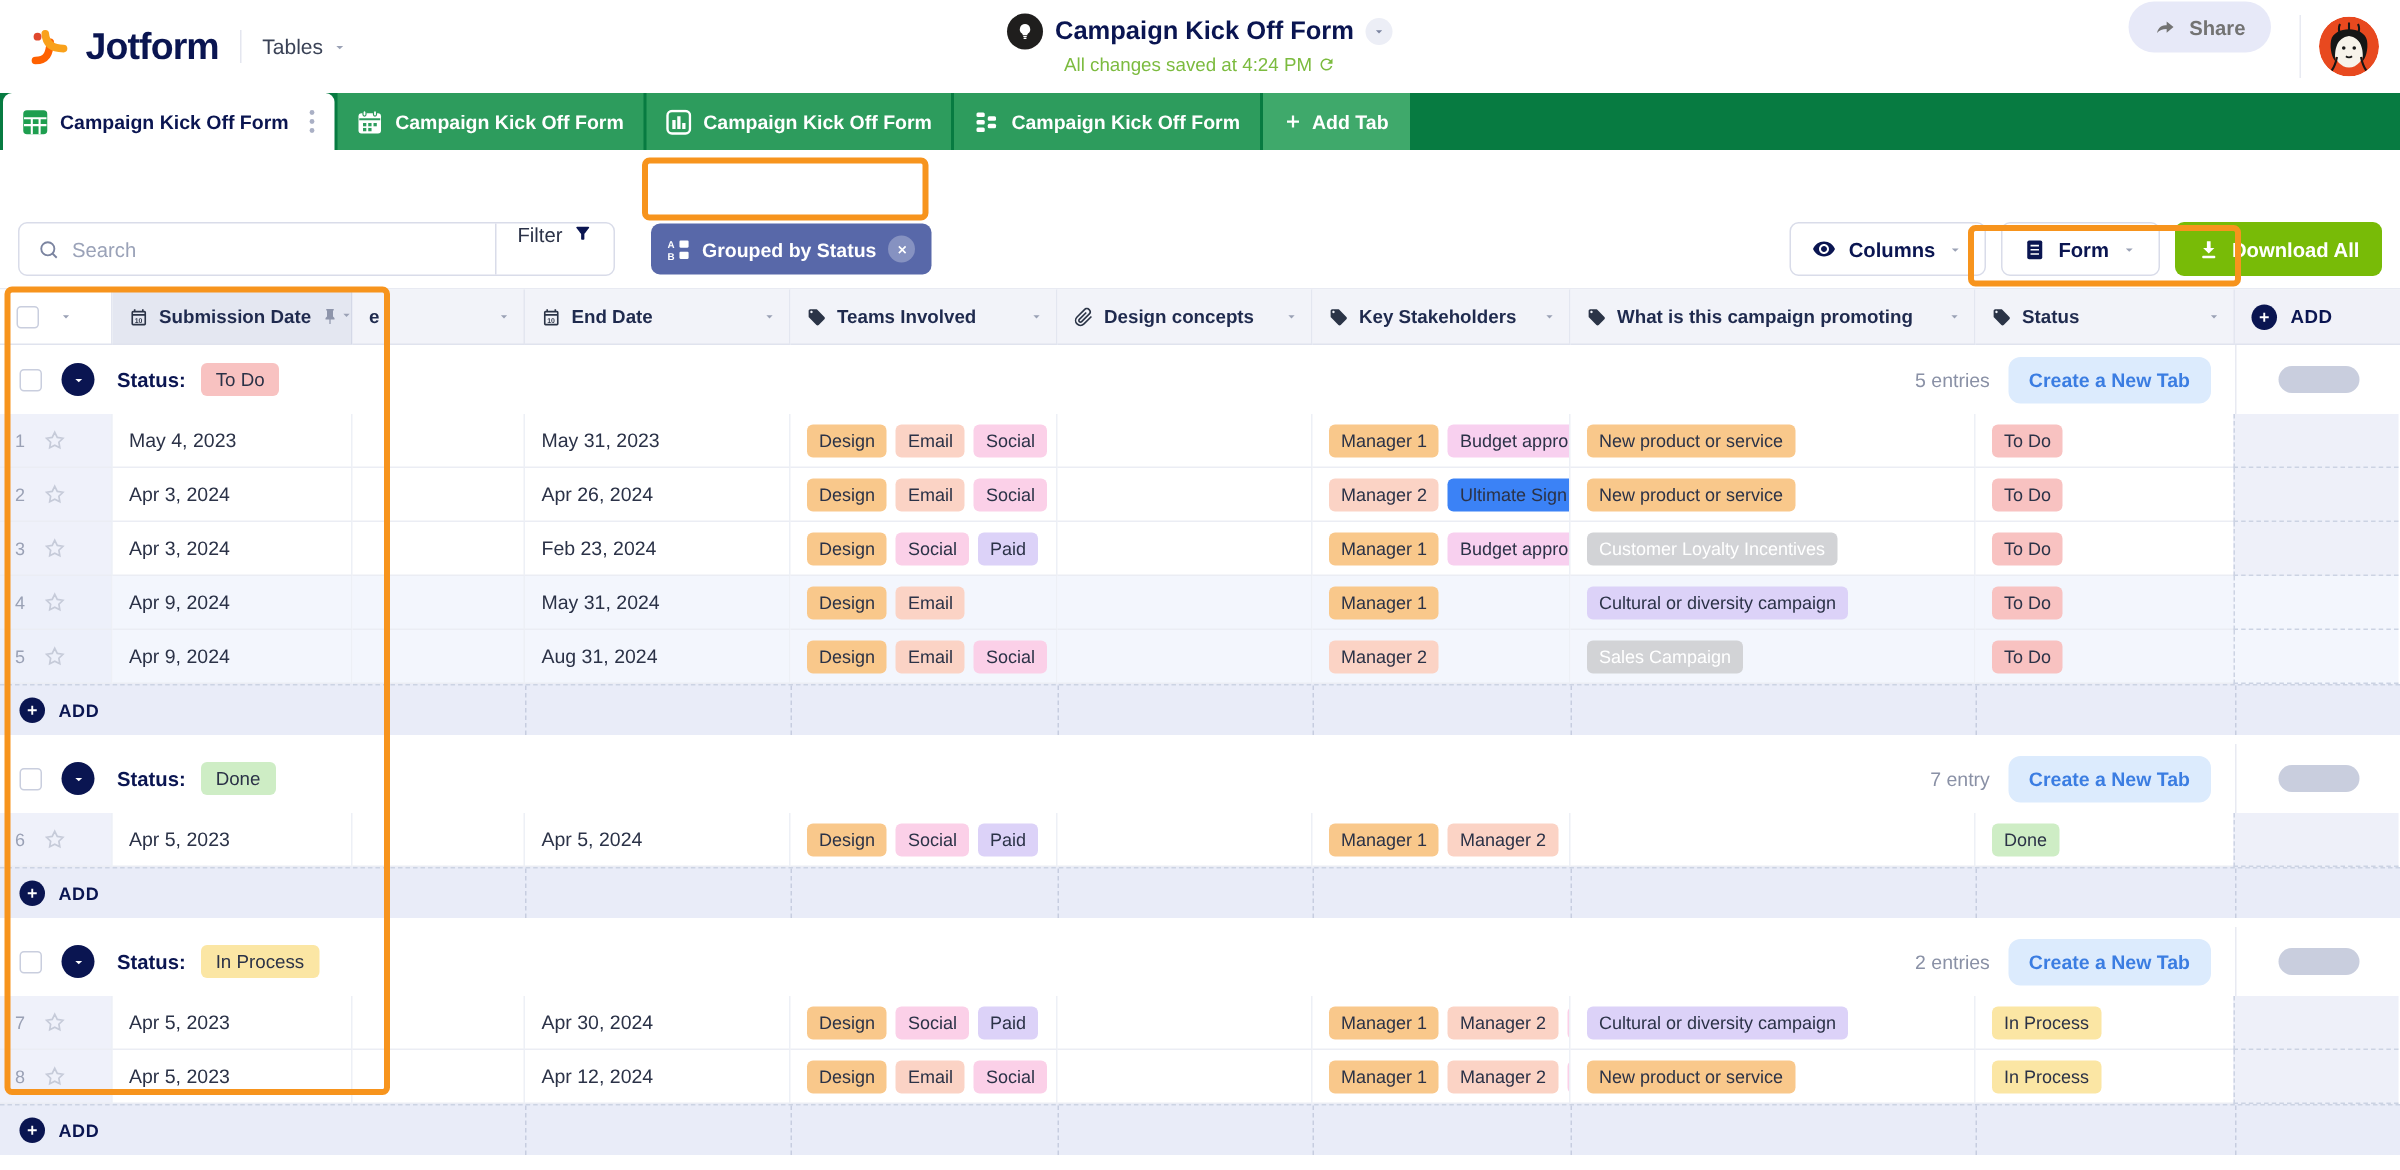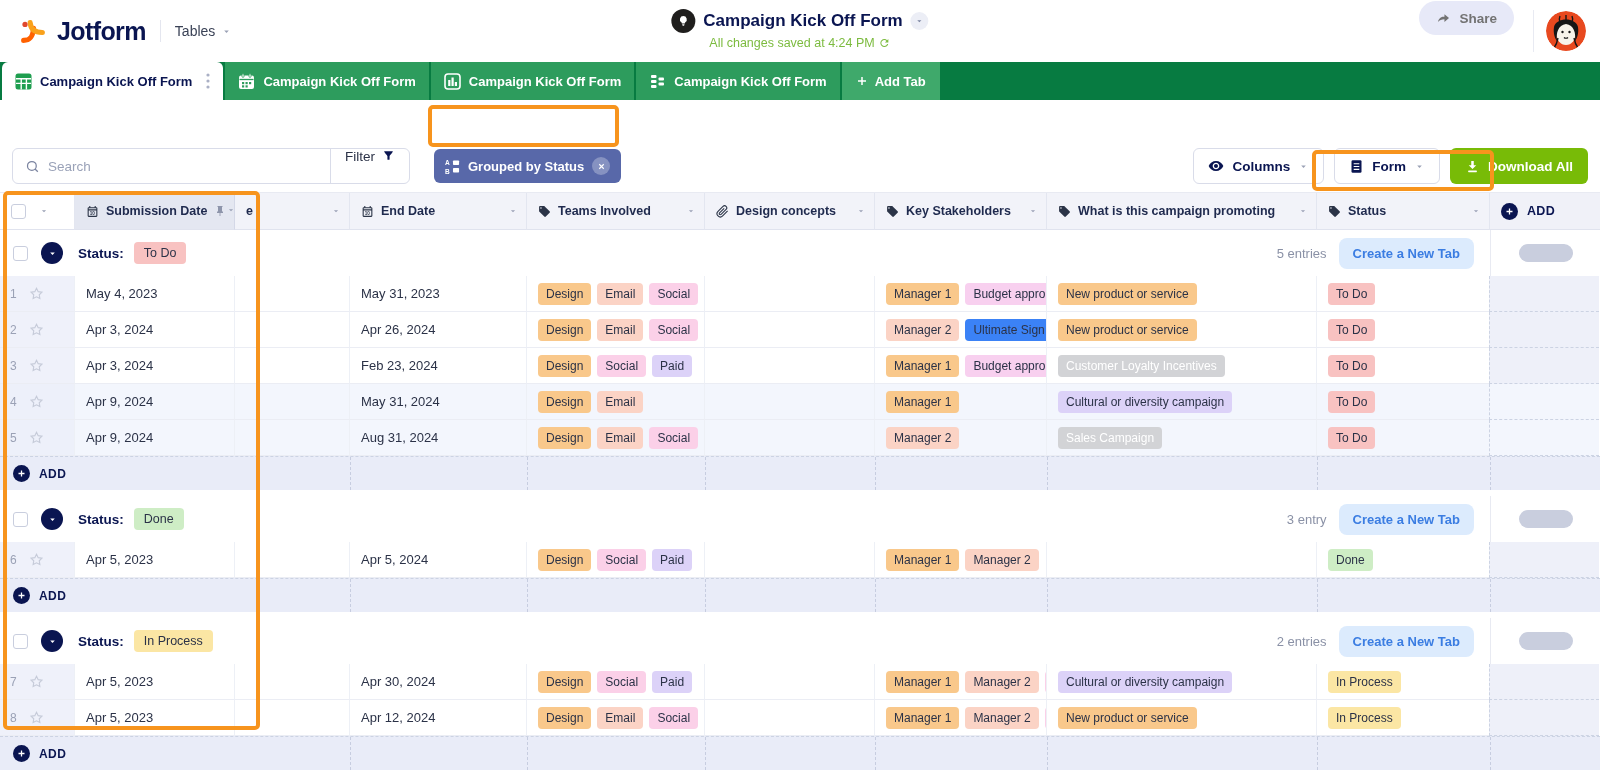--- a/index.html
+++ b/index.html
@@ -644,21 +644,21 @@
     <div class="group-header">
       <span class="cb"></span>
       <span class="expander">
         <svg width="11" height="11" viewBox="0 0 24 24" fill="#fff">
           <path d="M7 10l5 5 5-5z"></path>
         </svg>
       </span>
       <span class="glabel">Status:</span>
       <span class="gbadge" style="background: rgb(206, 237, 197);">Done</span>
       <span class="gspacer"></span>
-      <span class="entries">3 entry</span>
+      <span class="entries">7 entry</span>
       <span class="newtab-btn">Create a New Tab</span>
       <div class="gh-addcell">
         <span class="gray-pill"></span>
       </div>
     </div>
     <div class="trow">
       <div class="cell numcell" style="width: 75px;">
         <span class="rownum">6</span>
         <span class="star">
           <svg width="15" height="15" viewBox="0 0 24 24" fill="none" stroke="currentColor" stroke-width="1.8">

